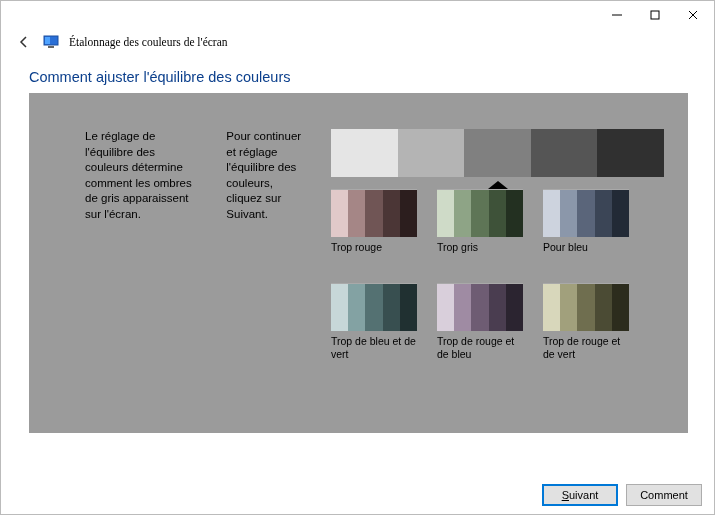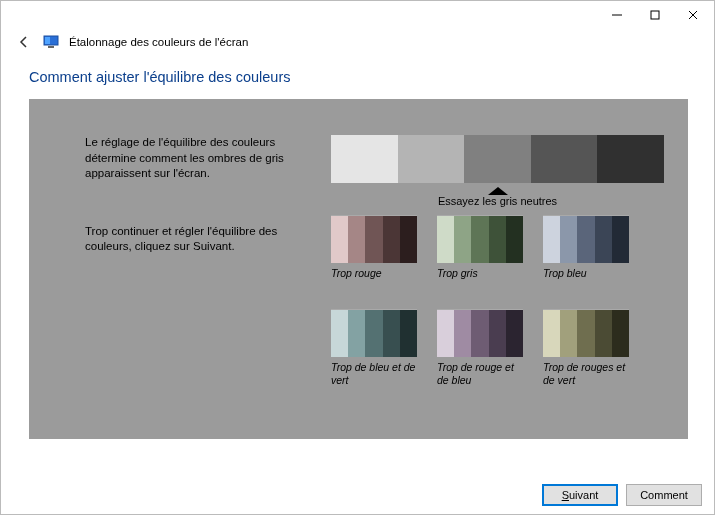--- a/index.html
+++ b/index.html
@@ -24,52 +24,53 @@
     width:38px; height:22px;
     display:flex; align-items:center; justify-content:center;
     color:#111;
   }
   .winctl svg { display:block; }
   .header {
     display:flex;
     align-items:center;
     gap:10px;
     padding:4px 14px 8px 14px;
+    font-family:Liberation Serif, serif;
   }
   .back {
     width:18px; height:18px;
     display:flex; align-items:center; justify-content:center;
     color:#222;
   }
   .hdr-icon {
     width:16px; height:16px;
     display:block;
   }
   .hdr-title { font-size:11.5px; color:#000; }
   .content {
     padding: 4px 28px 0 28px;
   }
   .page-title {
     color:#0b3f8c;
     font-size:14.5px;
-    padding:6px 0 14px 0;
+    padding:6px 0 8px 0;
   }
   .gray-area {
     background:#9b9b9b;
     height:340px;
     padding:36px 24px 10px 56px;
     display:flex;
     gap:26px;
     color:#000;
   }
   .left-col {
     width:220px;
     display:flex;
-    flex-direction:column;
-    gap:42px;
+    flex-direction:row;
+    gap:26px;
     font-size:11.5px;
     line-height:1.35;
   }
   .right-col { flex:1; }
   .gray-strip {
     display:flex;
     height:48px;
   }
   .gray-strip div { flex:1; }
   .pointer-row {
@@ -93,21 +94,20 @@
     height:48px;
     border-top:1px solid rgba(255,255,255,.15);
   }
   .swatch div { flex:1; }
   .caption {
     font-size:10.5px;
     line-height:1.25;
     margin-top:4px;
     color:#000;
     min-height:26px;
-    font-style:italic;
   }
   .button-row {
     position:absolute;
     bottom:10px; right:14px;
     display:flex; gap:8px;
   }
   .btn {
     min-width:76px;
     height:22px;
     background:#e1e1e1;
@@ -160,37 +160,36 @@
   </svg>
   <span class="hdr-title">Étalonnage des couleurs de l'écran</span>
 </div>
 
 <div class="content">
   <div class="page-title">Comment ajuster l'équilibre des couleurs</div>
 
   <div class="gray-area">
     <div class="left-col">
       <div>Le réglage de l'équilibre des couleurs détermine comment les ombres de gris apparaissent sur l'écran.</div>
-      <div>Trop continuer et régler l'équilibre des couleurs, cliquez sur Suivant.</div>
+      <div>Pour continuer et réglage l'équilibre des couleurs, cliquez sur Suivant.</div>
     </div>
 
     <div class="right-col">
       <div class="gray-strip" id="gray-strip">
             <div style="background: rgb(229, 229, 229);"></div>
             <div style="background: rgb(180, 180, 180);"></div>
             <div style="background: rgb(128, 128, 128);"></div>
             <div style="background: rgb(85, 85, 85);"></div>
             <div style="background: rgb(48, 48, 48);"></div>
           </div>
       <div class="pointer-row">
         <svg width="20" height="8" viewBox="0 0 20 8">
               <polygon points="10,0 20,8 0,8" fill="#000"></polygon>
             </svg>
       </div>
-      <div class="pointer-label">Essayez les gris neutres</div>
 
       <div class="examples" id="examples">
             <div class="example">
               <div class="swatch">
                 <div style="background: rgb(225, 201, 201);"></div>
                 <div style="background: rgb(165, 134, 134);"></div>
                 <div style="background: rgb(112, 85, 85);"></div>
                 <div style="background: rgb(75, 54, 54);"></div>
                 <div style="background: rgb(44, 30, 30);"></div>
               </div>
@@ -207,21 +206,21 @@
               <div class="caption">Trop gris</div>
             </div>
             <div class="example">
               <div class="swatch">
                 <div style="background: rgb(205, 211, 222);"></div>
                 <div style="background: rgb(139, 151, 170);"></div>
                 <div style="background: rgb(90, 101, 122);"></div>
                 <div style="background: rgb(59, 69, 86);"></div>
                 <div style="background: rgb(34, 42, 54);"></div>
               </div>
-              <div class="caption">Trop bleu</div>
+              <div class="caption">Pour bleu</div>
             </div>
             <div class="example">
               <div class="swatch">
                 <div style="background: rgb(199, 215, 216);"></div>
                 <div style="background: rgb(131, 162, 163);"></div>
                 <div style="background: rgb(84, 113, 114);"></div>
                 <div style="background: rgb(56, 79, 80);"></div>
                 <div style="background: rgb(32, 48, 49);"></div>
               </div>
               <div class="caption">Trop de bleu et de vert</div>
@@ -237,21 +236,21 @@
               <div class="caption">Trop de rouge et de bleu</div>
             </div>
             <div class="example">
               <div class="swatch">
                 <div style="background: rgb(216, 215, 187);"></div>
                 <div style="background: rgb(161, 160, 124);"></div>
                 <div style="background: rgb(111, 110, 79);"></div>
                 <div style="background: rgb(75, 75, 52);"></div>
                 <div style="background: rgb(44, 44, 29);"></div>
               </div>
-              <div class="caption">Trop de rouges et de vert</div>
+              <div class="caption">Trop de rouge et de vert</div>
             </div>
           </div>
     </div>
   </div>
 </div>
 
 <div class="button-row">
   <div class="btn primary">
     <span><span class="uline">S</span><span>uivant</span></span>
   </div>

